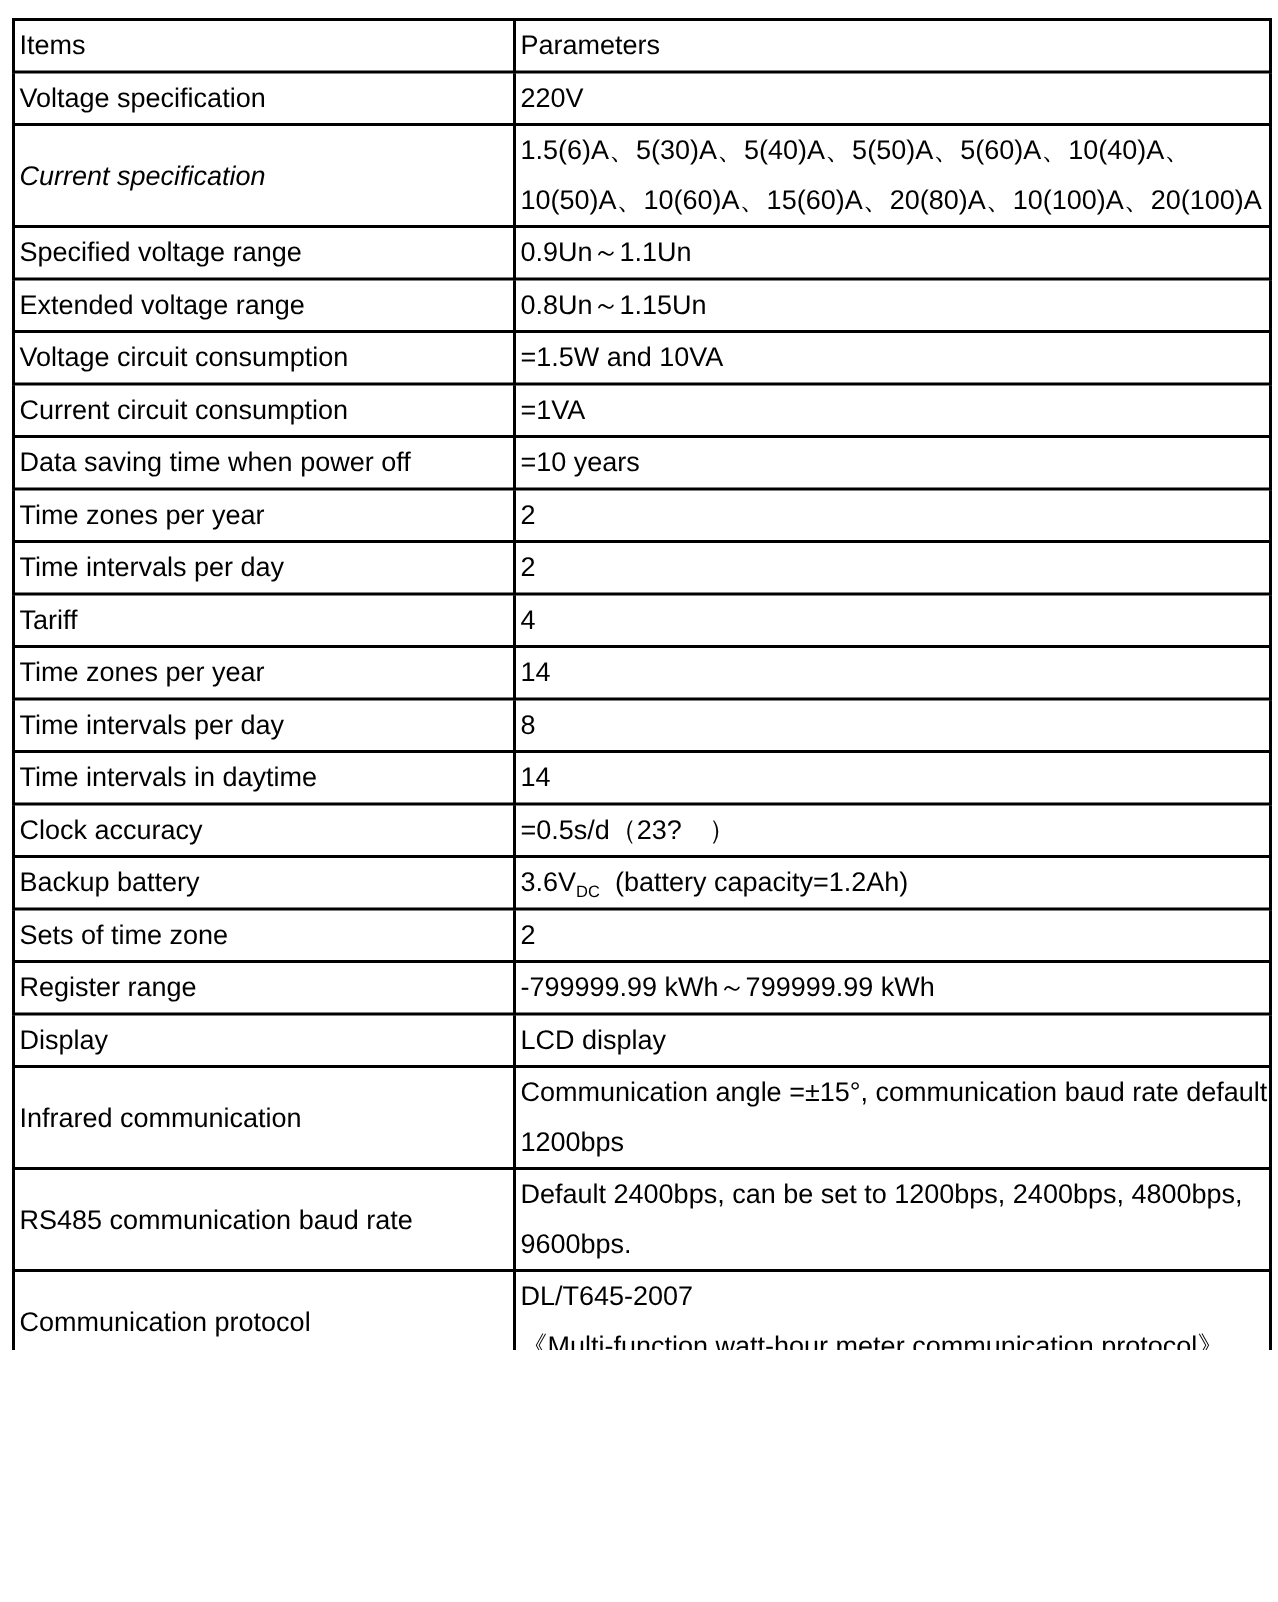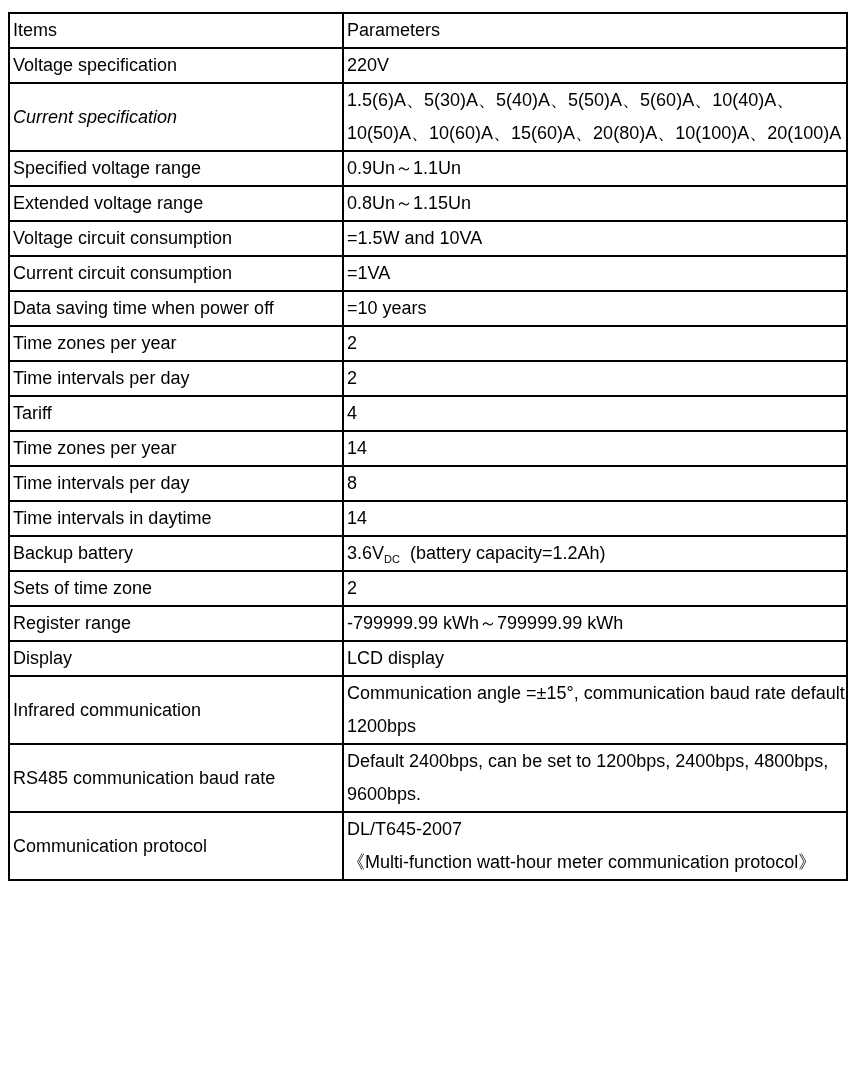--- a/index.html
+++ b/index.html
@@ -111,20 +111,24 @@
       <tr class="single">
         <td>Time intervals per day</td>
         <td>8</td>
       </tr>
 
       <tr class="single">
         <td>Time intervals in daytime</td>
         <td>14</td>
       </tr>
 
+      <tr class="single">
+        <td>Clock accuracy</td>
+        <td>=0.5s/d（23?　）</td>
+      </tr>
 
       <tr class="single">
         <td>Backup battery</td>
         <td><span>3.6V</span><sub class="vsub">DC</sub><span> &nbsp;(battery capacity=1.2Ah)</span></td>
       </tr>
 
       <tr class="single">
         <td>Sets of time zone</td>
         <td>2</td>
       </tr>

